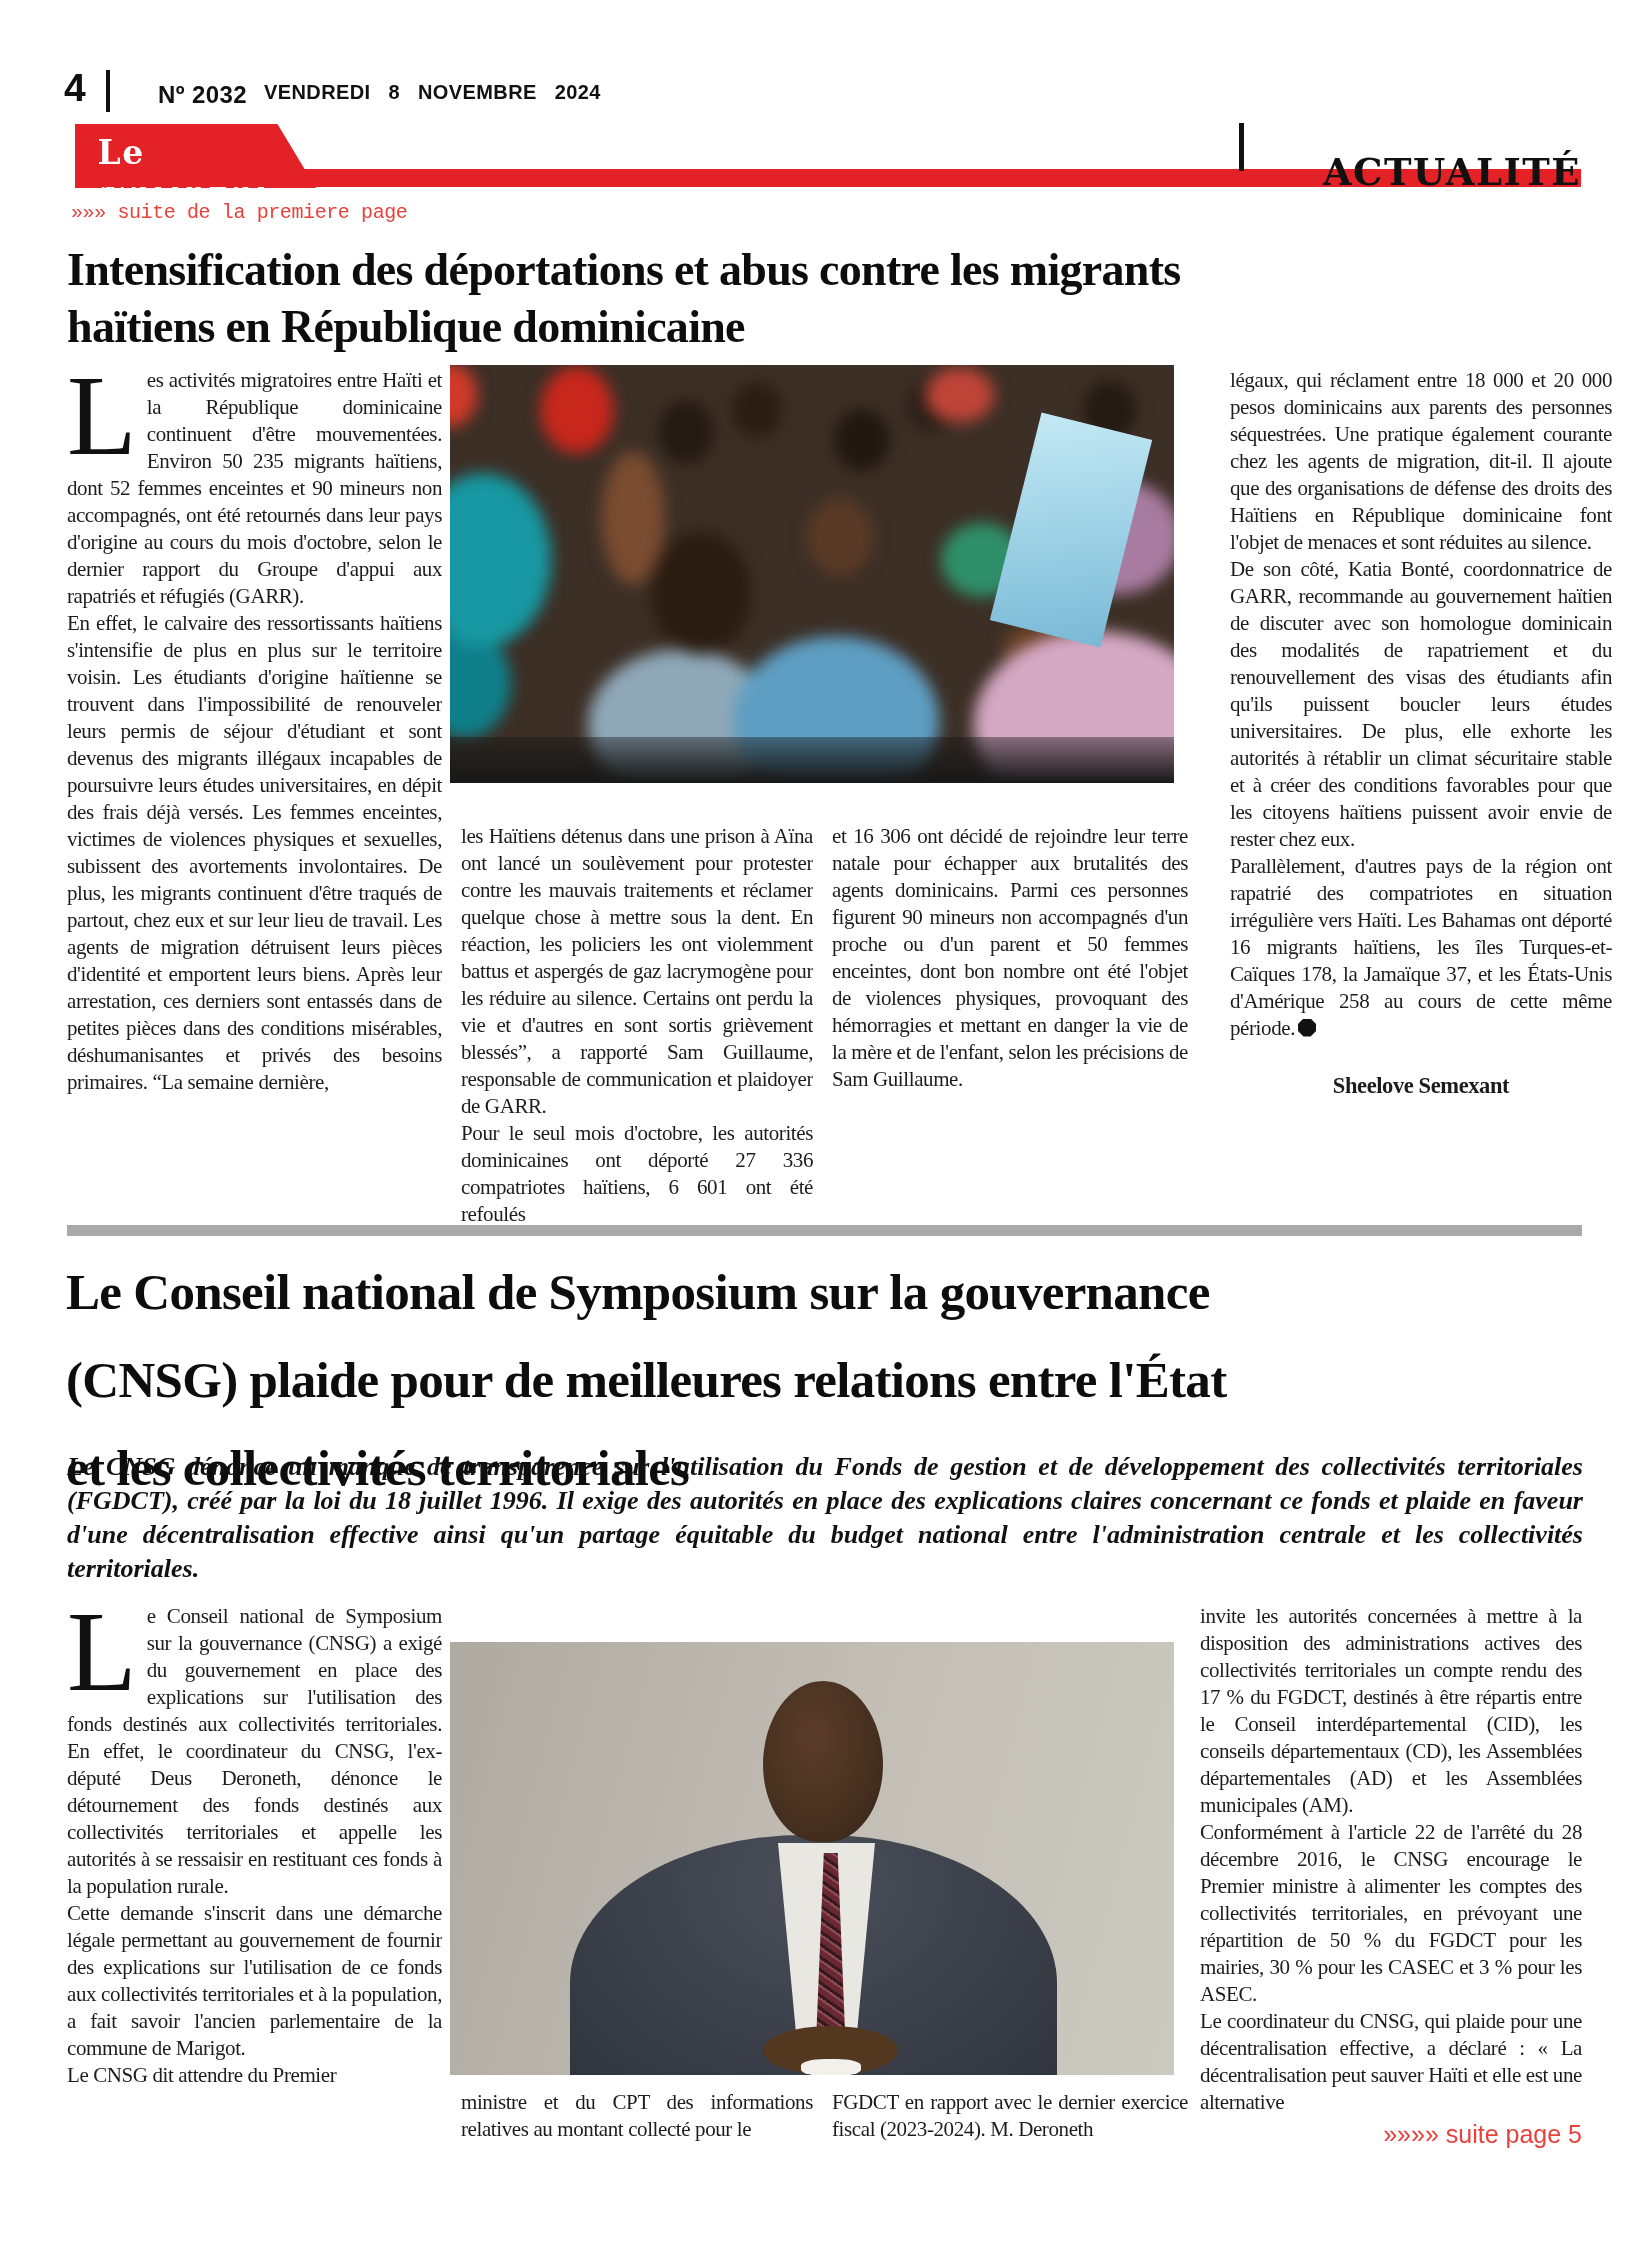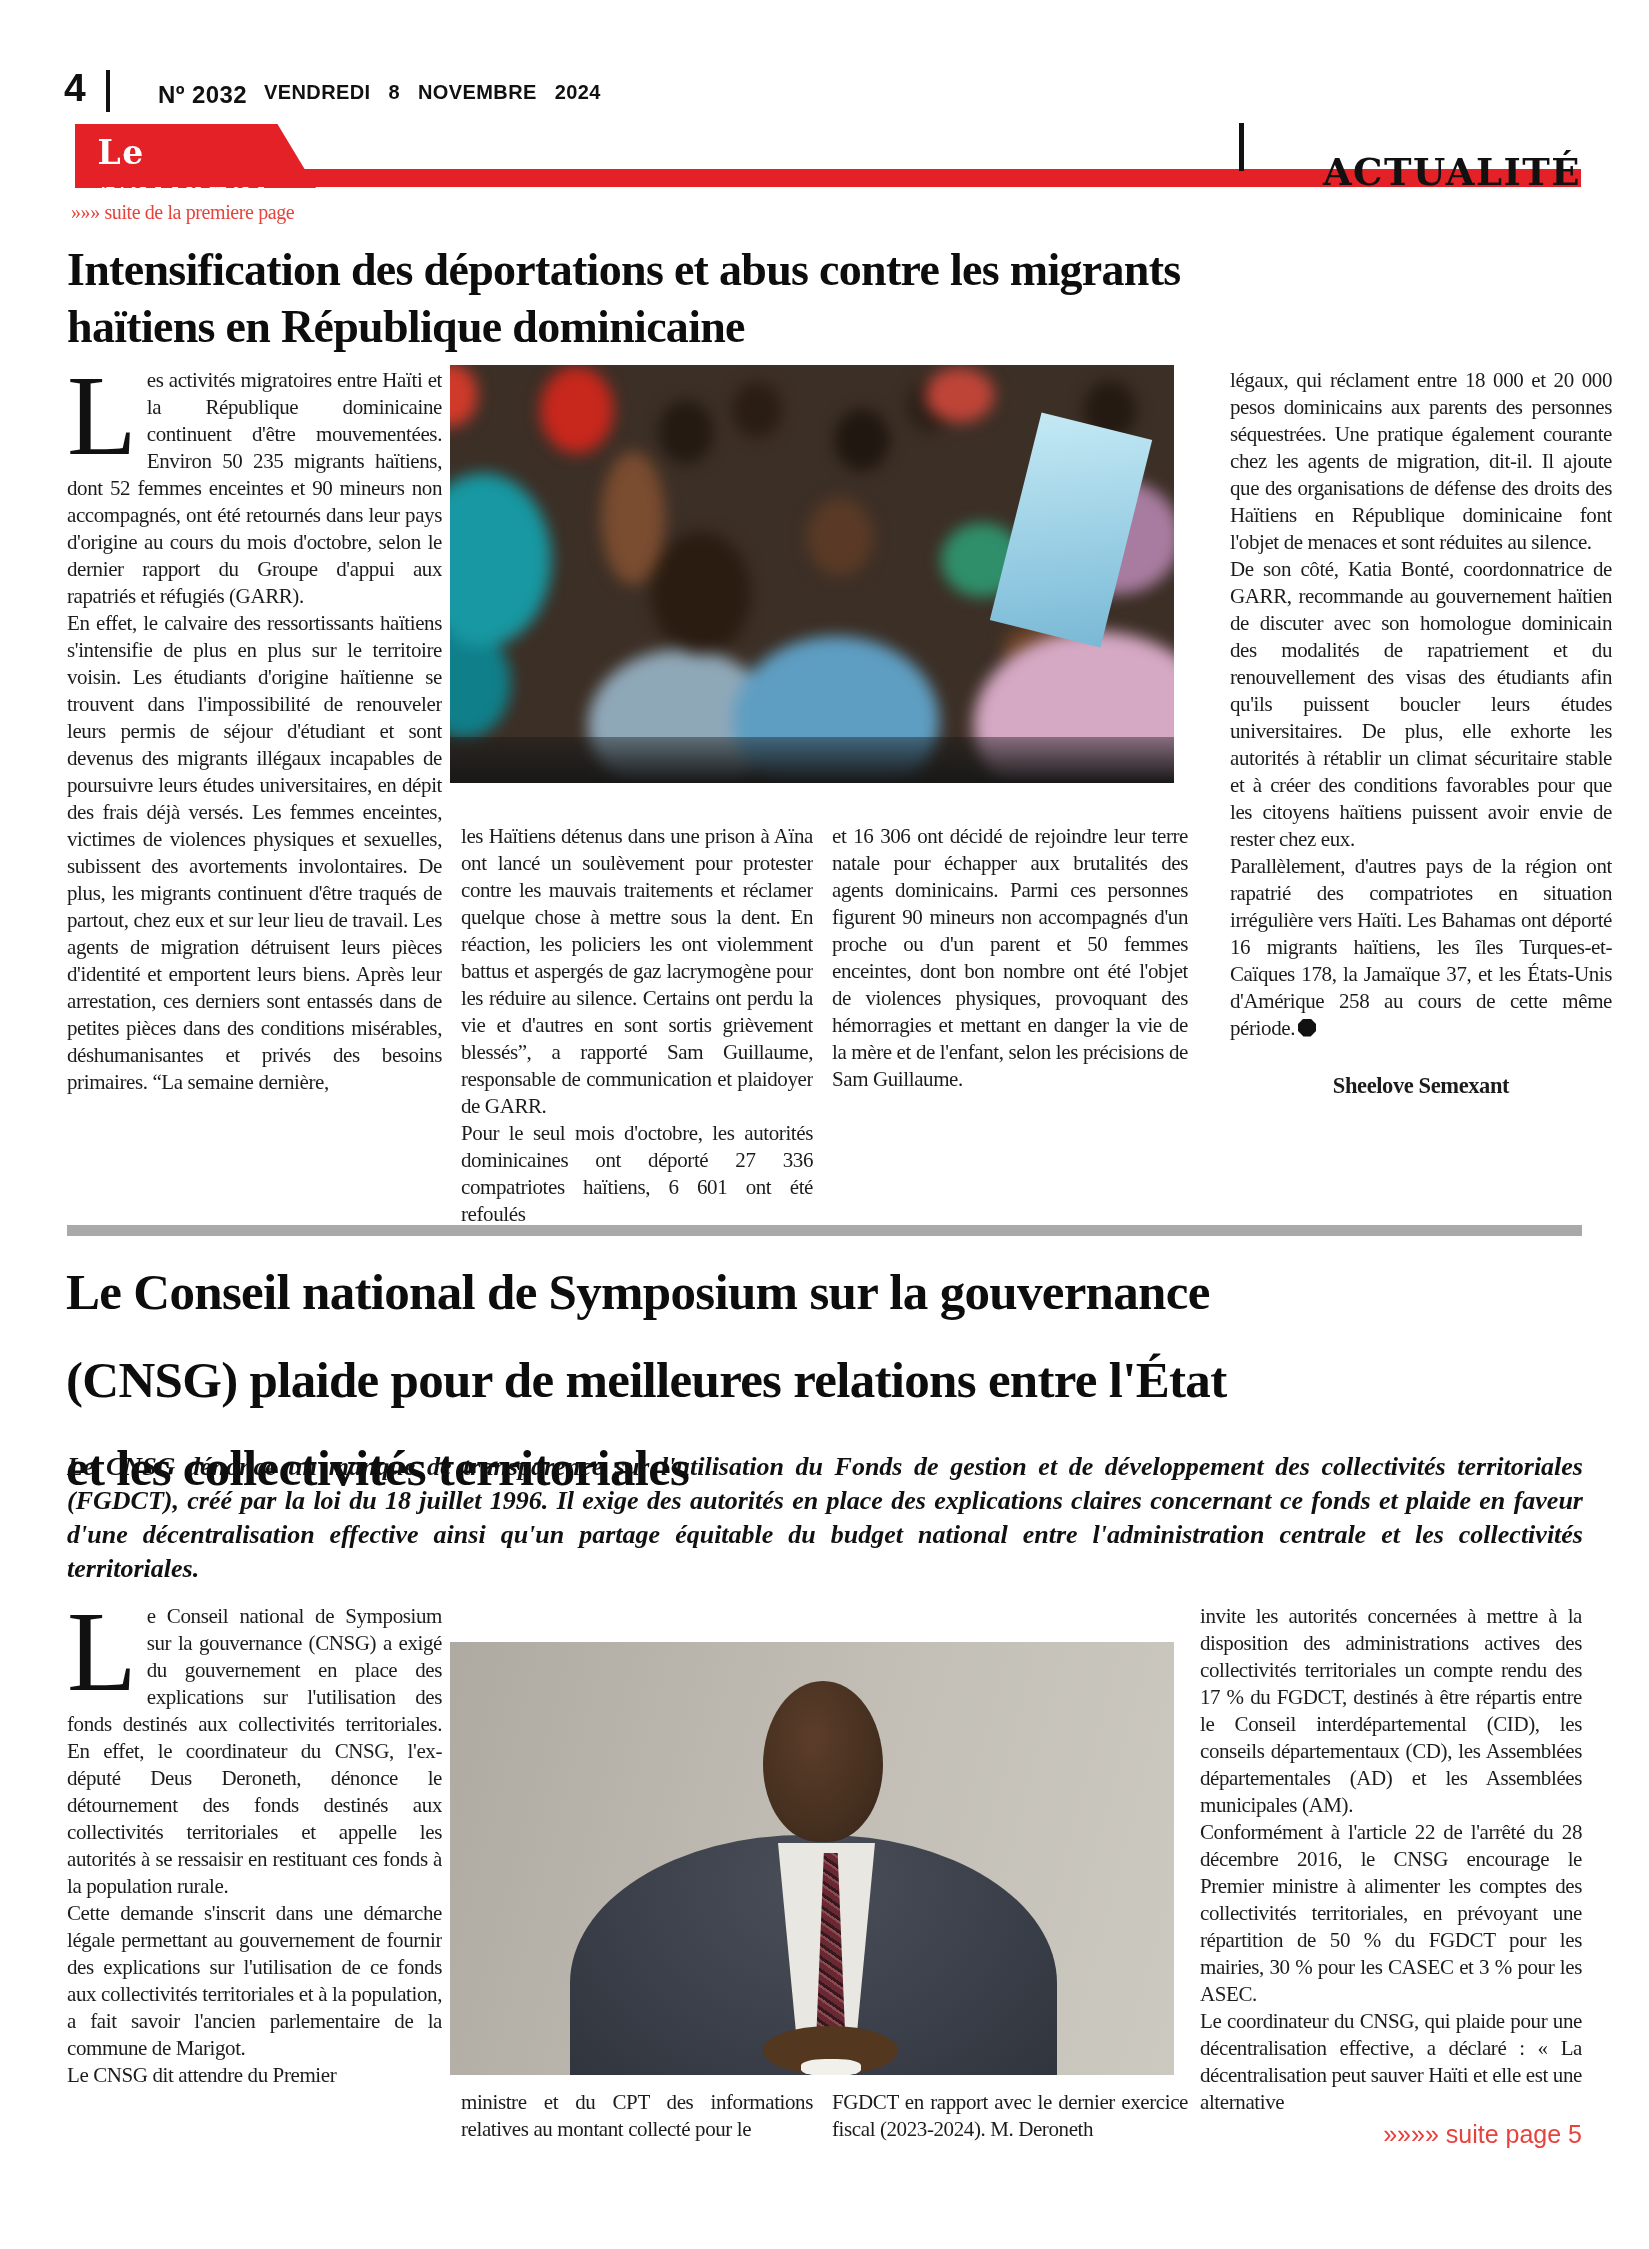--- a/index.html
+++ b/index.html
@@ -14,21 +14,21 @@
   .dateln{position:absolute;left:264px;top:81px;font-family:"Liberation Sans",sans-serif;
         font-weight:bold;font-size:20px;word-spacing:12px;letter-spacing:0.4px;color:#111;}
   .logo{position:absolute;left:75px;top:124px;width:241px;height:64px;background:#e32126;
         clip-path:polygon(0 0,84% 0,100% 100%,0 100%);}
   .logo-text{position:absolute;left:22.5px;top:9px;font-family:"DejaVu Serif",serif;
         font-weight:bold;font-size:33px;color:#fff;letter-spacing:1.5px;}
   .redbar{position:absolute;left:75px;top:169px;width:1506px;height:18px;background:#e32126;}
   .sec-pipe{position:absolute;left:1239px;top:123px;width:4.5px;height:48px;background:#111;}
   .section{position:absolute;right:69px;top:118px;font-family:"DejaVu Serif",serif;
         font-weight:bold;font-size:37px;letter-spacing:1.5px;color:#111;margin-top:32px;}
-  .cont-top{position:absolute;left:71px;top:201px;font-family:Liberation Serif, serif;
+  .cont-top{position:absolute;left:71px;top:201px;font-family:Liberation Mono, monospace;
         font-size:20px;color:#e8423c;letter-spacing:-0.4px;text-align:center;}
   
   .headline{position:absolute;white-space:pre-line;font-family:"Liberation Serif",serif;
         font-weight:bold;color:#0d0d0d;letter-spacing:-0.7px;}
   #h1a{left:67px;top:241px;width:1515px;font-size:46px;line-height:57px;}
   #h2a{left:66px;top:1248px;width:1545px;font-size:51px;line-height:88px;}
   .divider{position:absolute;left:67px;top:1225px;width:1515px;height:10.5px;background:#a9a9a9;}
   .lede{position:absolute;left:67px;top:1426px;width:1516px;font-size:26px;line-height:34px;
         font-style:italic;font-weight:bold;text-align:justify;color:#111;margin-top:24px;}
   

